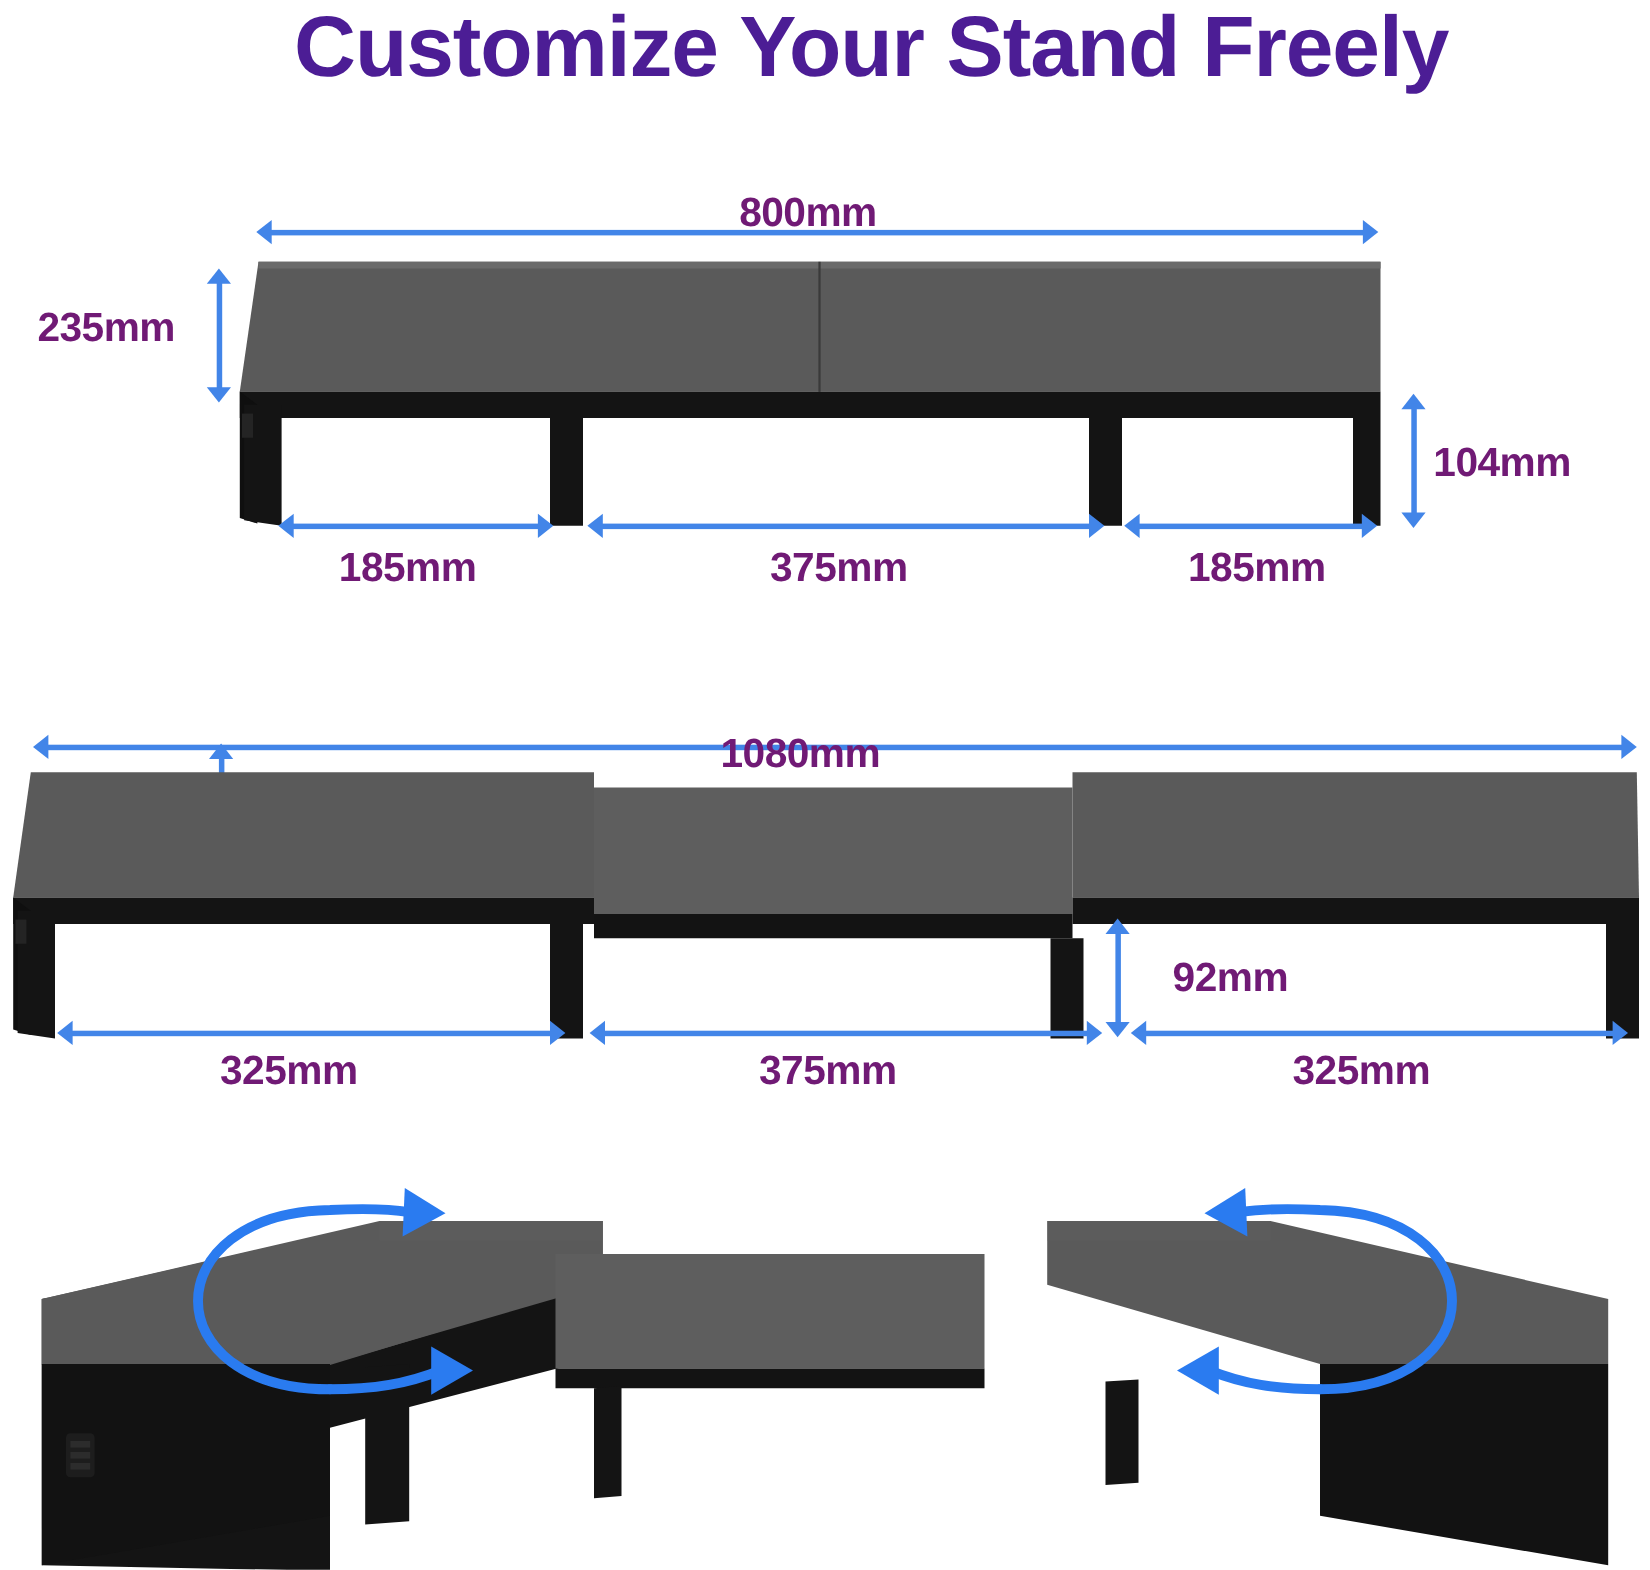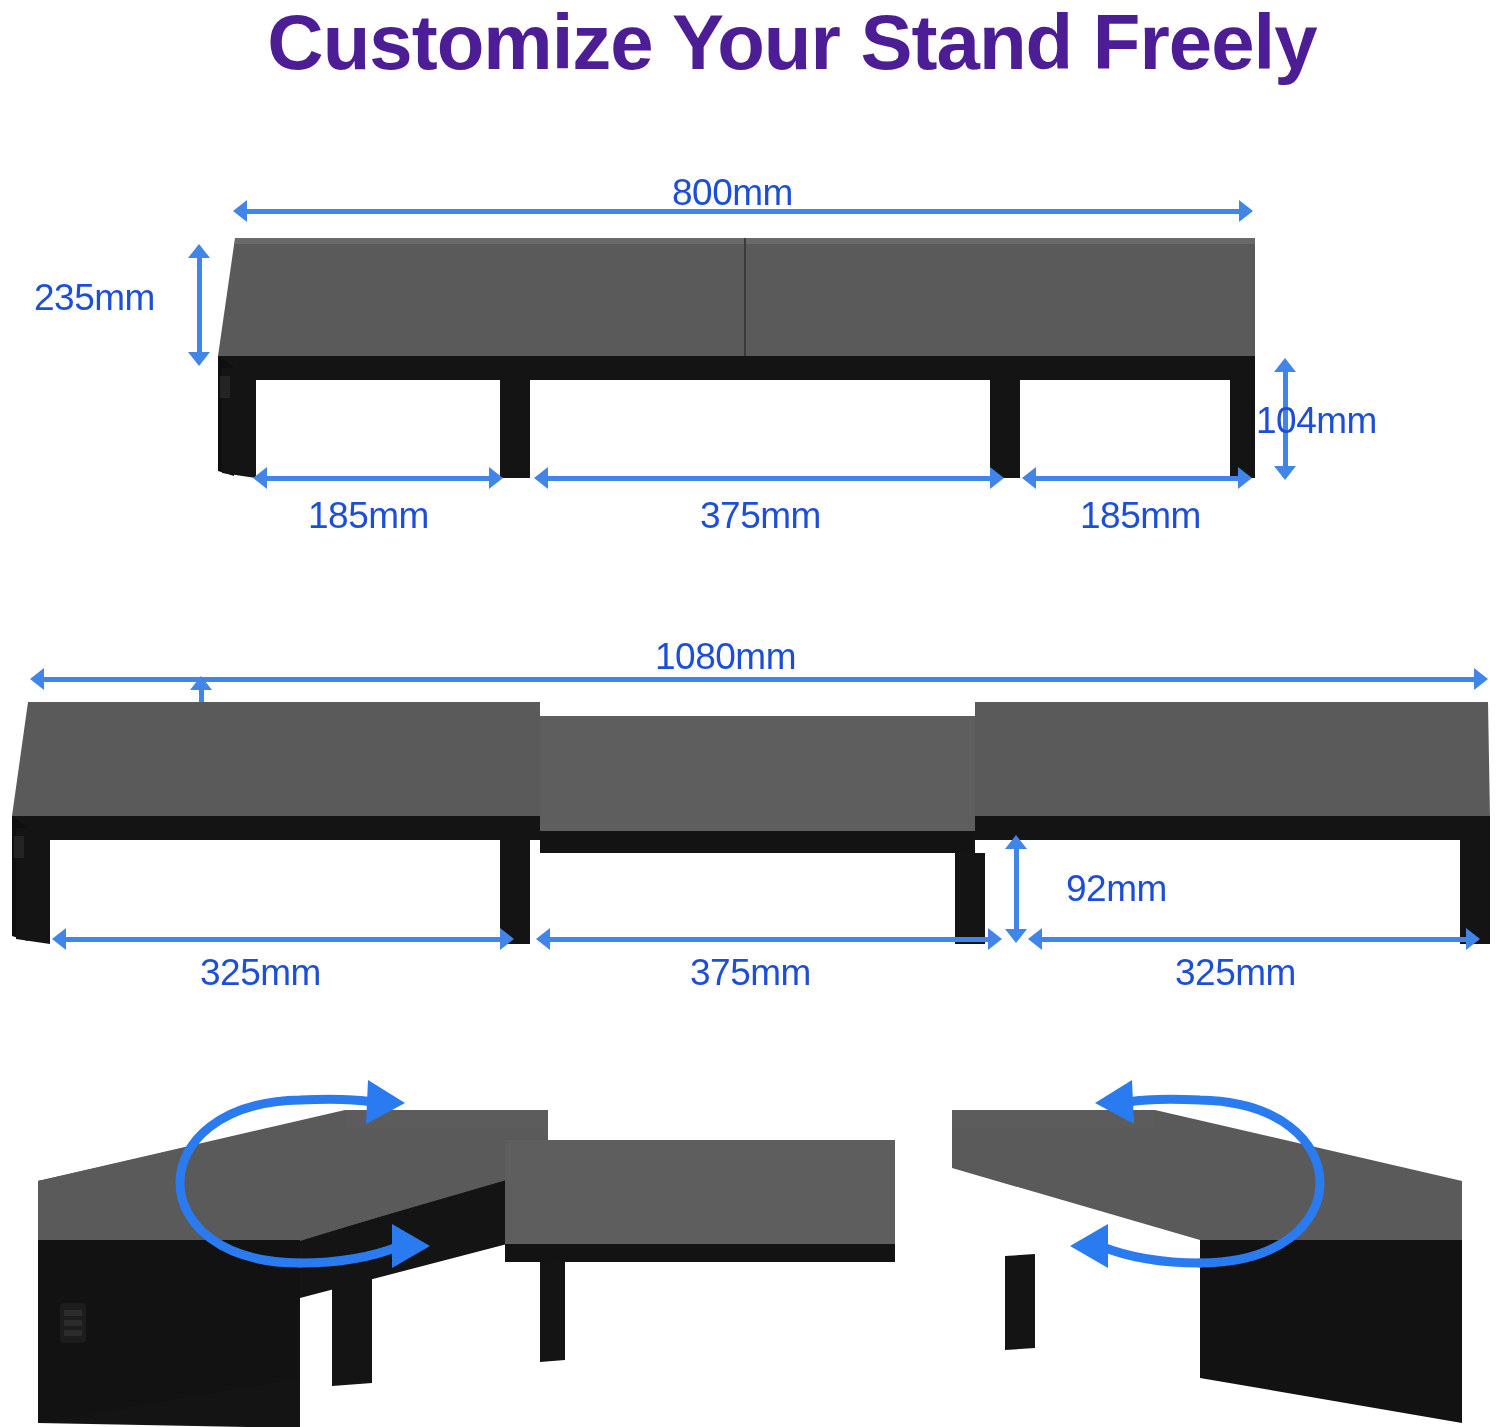--- a/index.html
+++ b/index.html
@@ -16,22 +16,22 @@
     color:#4c1d95;
     letter-spacing:-1px;
     line-height:1.05;
     white-space:nowrap;
     margin-left:42px;
   }
 
   
   .dim{
     position:absolute;
-    color:#1d4ed8;
-    font-weight:normal;
+    color:#701a75;
+    font-weight:bold;
     font-size:37px;
     white-space:nowrap;
     letter-spacing:-0.5px;
   }
 
   
   .harrow{position:absolute;height:22px;}
   .harrow .bar{
     position:absolute;left:9px;right:9px;top:9px;height:5px;background:#4285e8;
   }
@@ -95,21 +95,21 @@
       <polygon points="1030,152 1055,152 1055,250 1030,250" fill="#141414"></polygon>
 
       <rect x="20" y="148" width="10" height="22" fill="#242424"></rect>
     </svg>
 
     <div class="varrow" style="left:1274px;top:358px;height:122px;">
       <div class="hd t"></div>
         <div class="bar"></div>
         <div class="hd b"></div>
     </div>
-    <div class="dim" style="left:1256px;top:400px;">104mm</div>
+    <div class="dim" style="left:1303px;top:400px;">104mm</div>
 
     <div class="harrow" style="left:253px;top:467px;width:250px;">
       <div class="hd l"></div>
         <div class="bar"></div>
         <div class="hd r"></div>
     </div>
     <div class="dim" style="left:308px;top:495px;">185mm</div>
 
     <div class="harrow" style="left:534px;top:467px;width:470px;">
       <div class="hd l"></div>
@@ -126,21 +126,21 @@
     <div class="dim" style="left:1080px;top:495px;">185mm</div>
   </div>
 
   <div>
 
     <div class="harrow" style="left:30px;top:668px;width:1458px;">
       <div class="hd l"></div>
         <div class="bar"></div>
         <div class="hd r"></div>
     </div>
-    <div class="dim" style="left:655px;top:636px;">1080mm</div>
+    <div class="dim" style="left:655px;top:664px;">1080mm</div>
 
     <div class="varrow" style="left:190px;top:676px;height:122px;">
       <div class="hd t"></div>
         <div class="bar"></div>
         <div class="hd b"></div>
     </div>
     <div class="dim" style="left:38px;top:705px;">235mm</div>
 
     <svg width="1500" height="290" style="position:absolute;left:0px;top:688px;">
 

